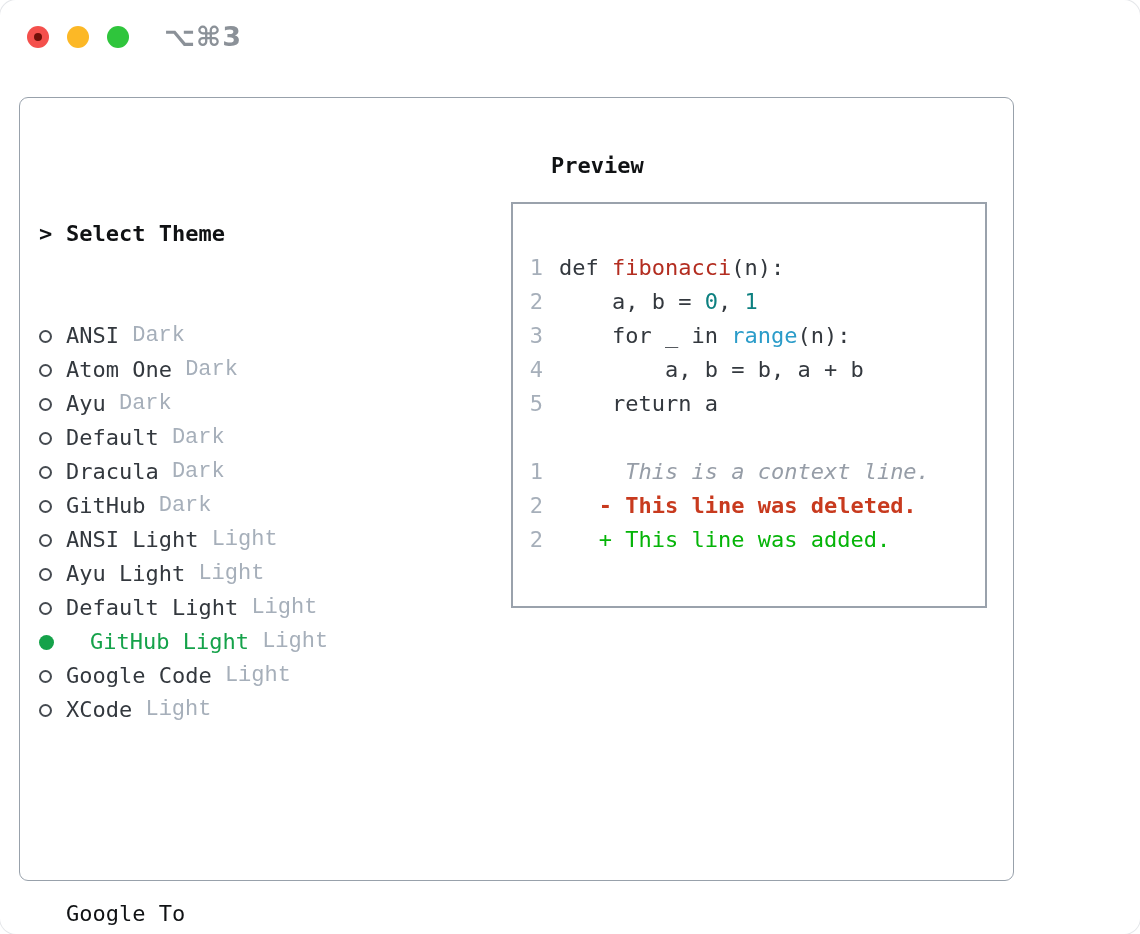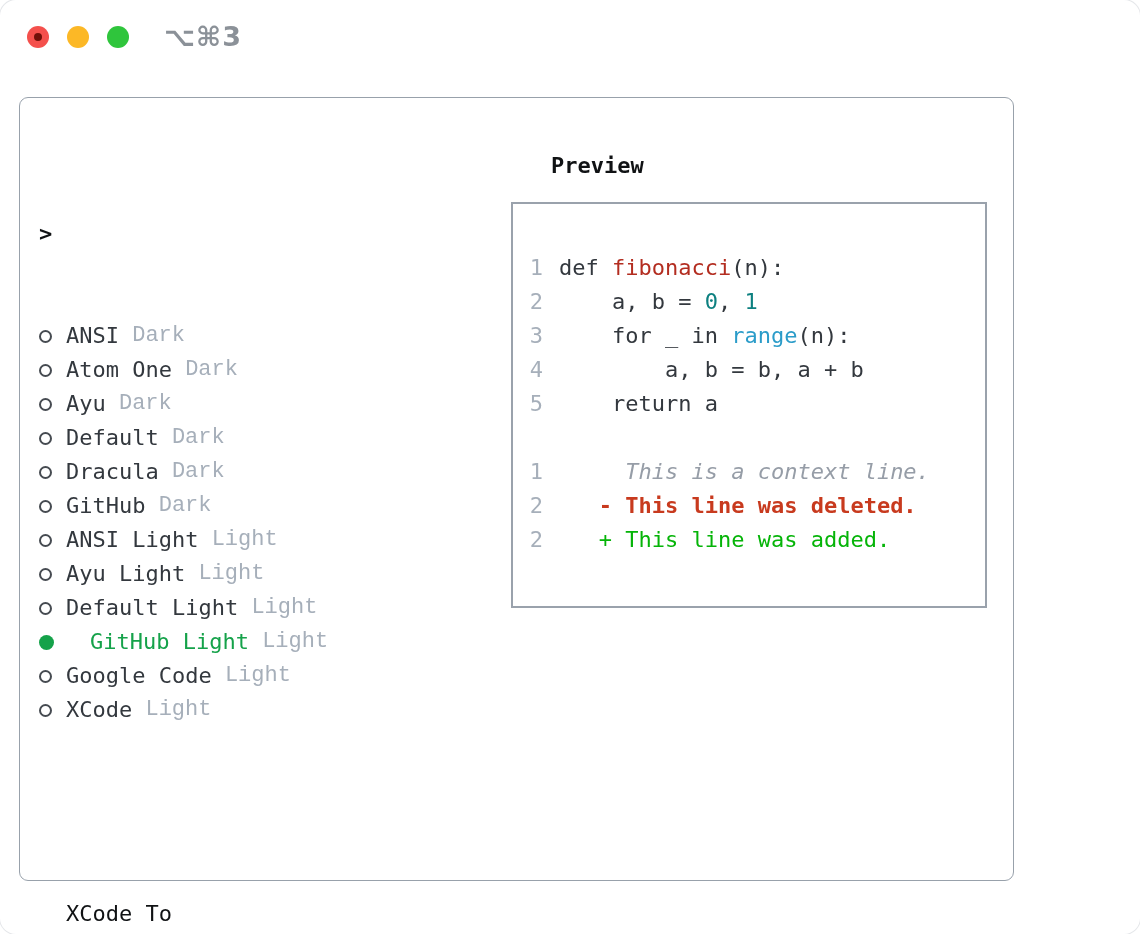--- a/index.html
+++ b/index.html
@@ -68,26 +68,27 @@
     <button class="light light-min"></button>
     <button class="light light-zoom"></button>
     <span class="shortcut">⌥⌘3</span>
   </div>
 
   <div class="panel">
 
     <div class="left-col mono">
       <div class="row">
         <span class="marker-col"><span class="cursor-glyph">&gt;</span></span>
+        <span class="list-title">Select Theme</span>
       </div>
       <div id="theme-list"><div class="row"><span class="marker-col"><span class="radio-outline"></span></span><span class="item-name">ANSI</span><span class="item-variant"> Dark</span></div><div class="row"><span class="marker-col"><span class="radio-outline"></span></span><span class="item-name">Atom One</span><span class="item-variant"> Dark</span></div><div class="row"><span class="marker-col"><span class="radio-outline"></span></span><span class="item-name">Ayu</span><span class="item-variant"> Dark</span></div><div class="row"><span class="marker-col"><span class="radio-outline"></span></span><span class="item-name">Default</span><span class="item-variant"> Dark</span></div><div class="row"><span class="marker-col"><span class="radio-outline"></span></span><span class="item-name">Dracula</span><span class="item-variant"> Dark</span></div><div class="row"><span class="marker-col"><span class="radio-outline"></span></span><span class="item-name">GitHub</span><span class="item-variant"> Dark</span></div><div class="row"><span class="marker-col"><span class="radio-outline"></span></span><span class="item-name">ANSI Light</span><span class="item-variant"> Light</span></div><div class="row"><span class="marker-col"><span class="radio-outline"></span></span><span class="item-name">Ayu Light</span><span class="item-variant"> Light</span></div><div class="row"><span class="marker-col"><span class="radio-outline"></span></span><span class="item-name">Default Light</span><span class="item-variant"> Light</span></div><div class="row"><span class="marker-col"><span class="radio-filled"></span></span><span class="item-name selected">GitHub Light</span><span class="item-variant"> Light</span></div><div class="row"><span class="marker-col"><span class="radio-outline"></span></span><span class="item-name">Google Code</span><span class="item-variant"> Light</span></div><div class="row"><span class="marker-col"><span class="radio-outline"></span></span><span class="item-name">XCode</span><span class="item-variant"> Light</span></div></div>
       <div class="spacer"></div>
       <div class="row">
         <span class="marker-col"></span>
-        <span class="section-title">XCode To</span>
+        <span class="section-title">Google To</span>
       </div>
       
       
       
     </div>
 
     <div class="preview-title mono">Preview</div>
     <div class="preview-box">
       <div id="code-lines" class="mono"><div class="code-line"><span class="lineno">1</span><span class="seg-plain">def </span><span class="seg-function">fibonacci</span><span class="seg-plain">(n):</span></div><div class="code-line"><span class="lineno">2</span><span class="seg-plain">    a, b = </span><span class="seg-number">0</span><span class="seg-plain">, </span><span class="seg-number">1</span></div><div class="code-line"><span class="lineno">3</span><span class="seg-plain">    for _ in </span><span class="seg-builtin">range</span><span class="seg-plain">(n):</span></div><div class="code-line"><span class="lineno">4</span><span class="seg-plain">        a, b = b, a + b</span></div><div class="code-line"><span class="lineno">5</span><span class="seg-plain">    return a</span></div><div class="code-line"><span class="lineno"></span></div><div class="code-line"><span class="lineno">1</span><span class="seg-context">     This is a context line.</span></div><div class="code-line"><span class="lineno">2</span><span class="seg-deleted">   - This line was deleted.</span></div><div class="code-line"><span class="lineno">2</span><span class="seg-added">   + This line was added.</span></div></div>
     </div>

